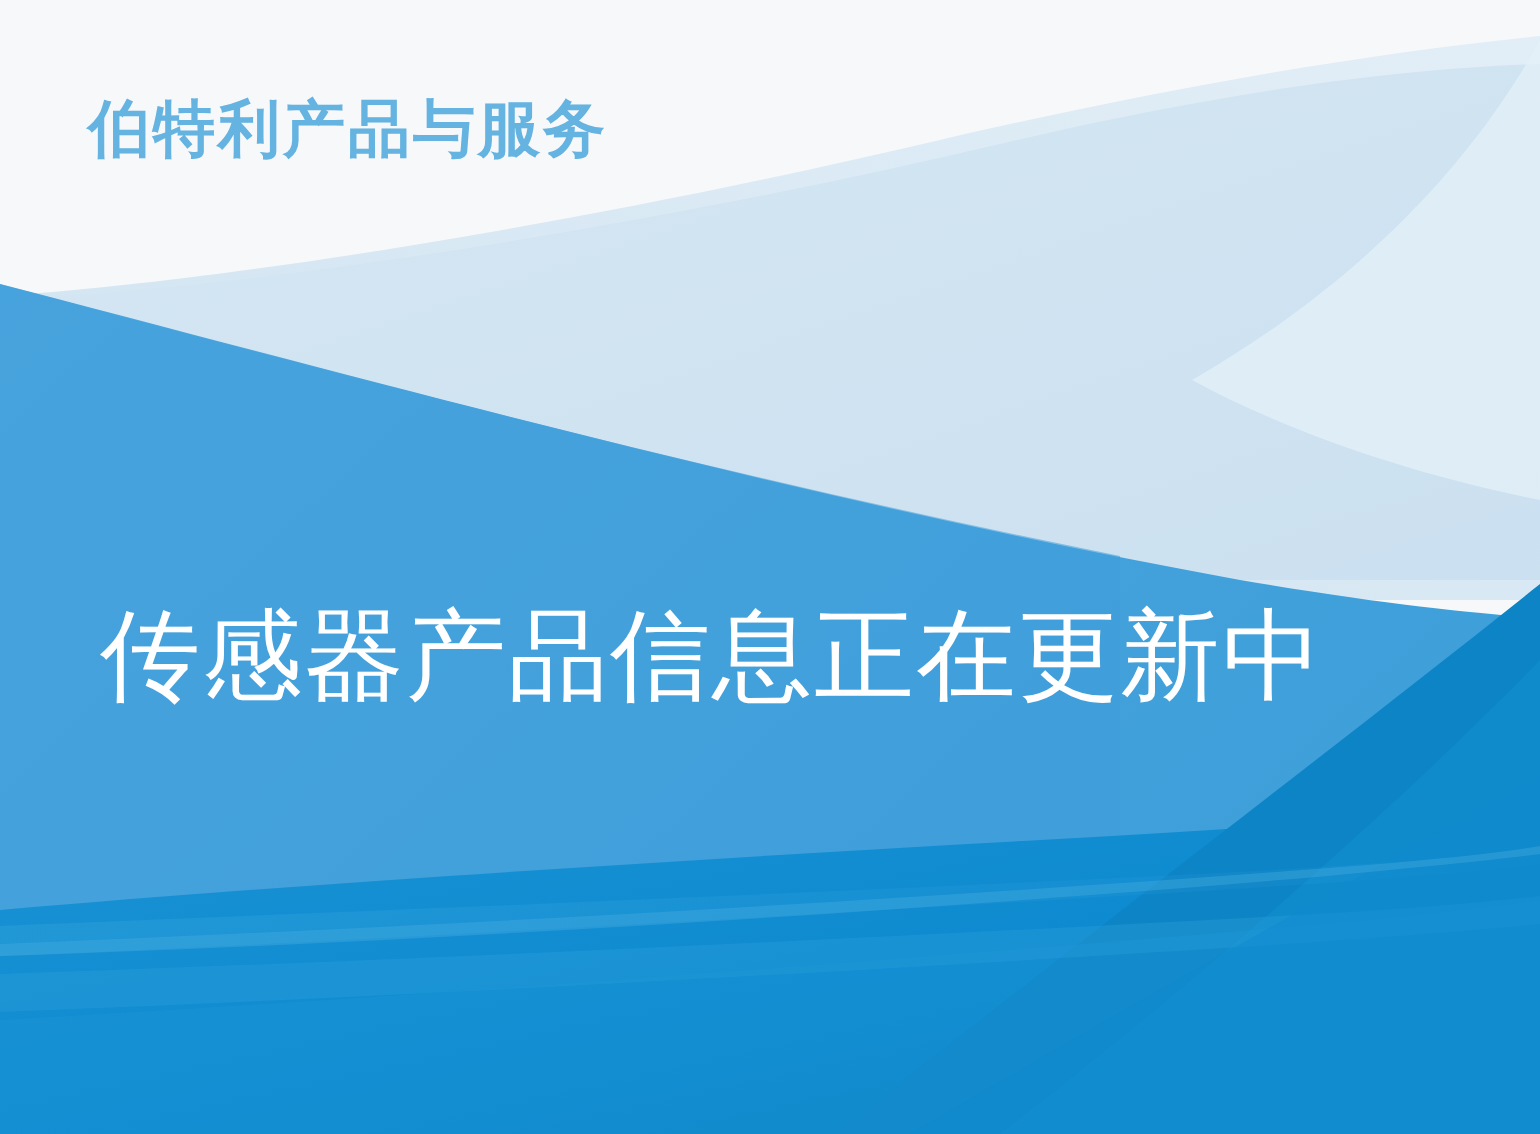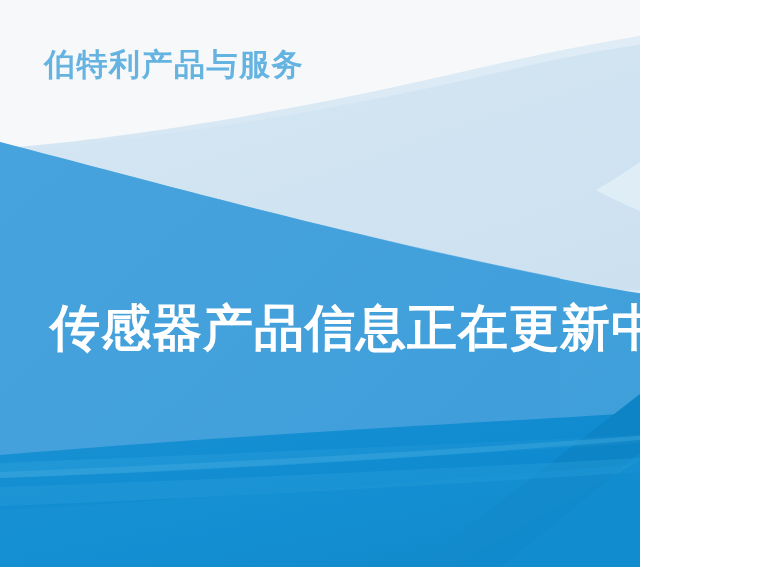--- a/index.html
+++ b/index.html
@@ -5,21 +5,21 @@
   html, body {
     margin: 0;
     padding: 0;
     background: #ffffff;
   }
   body {
     font-family: "Liberation Sans", "DejaVu Sans", sans-serif;
   }
   #banner {
     position: relative;
-    width: 640px;
+    width: 770px;
     height: 567px;
     overflow: hidden;
     background: #7f1d1d;
   }
   #bg-art {
     position: absolute;
     inset: 0;
     width: 770px;
     height: 567px;
     display: block;
@@ -39,21 +39,21 @@
     letter-spacing: 1.5px;
     color: #64b3e0;
     white-space: nowrap;
     line-height: 1.15;
   }
   #headline {
     position: absolute;
     left: 50px;
     top: 300px;
     font-size: 50px;
-    font-weight: bold;
+    font-weight: normal;
     letter-spacing: 1px;
     color: #ffffff;
     white-space: nowrap;
     line-height: 1.12;
   }
   #subheadline {
     position: absolute;
     left: 56px;
     top: 406px;
     font-size: 37px;

